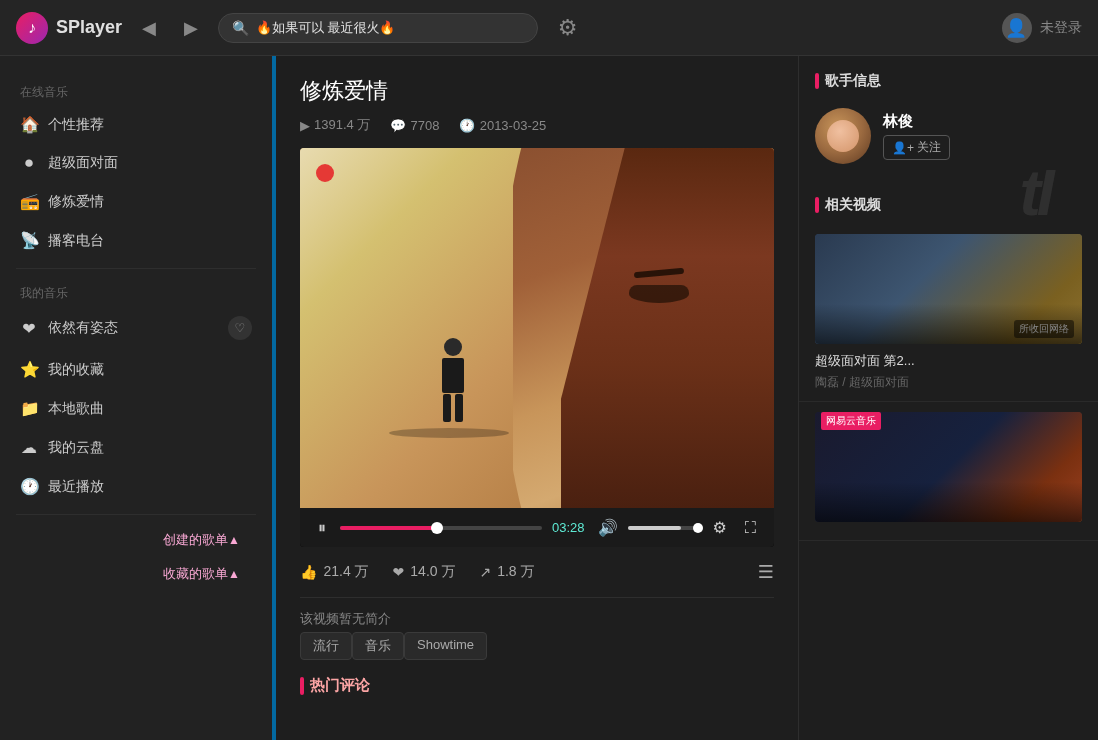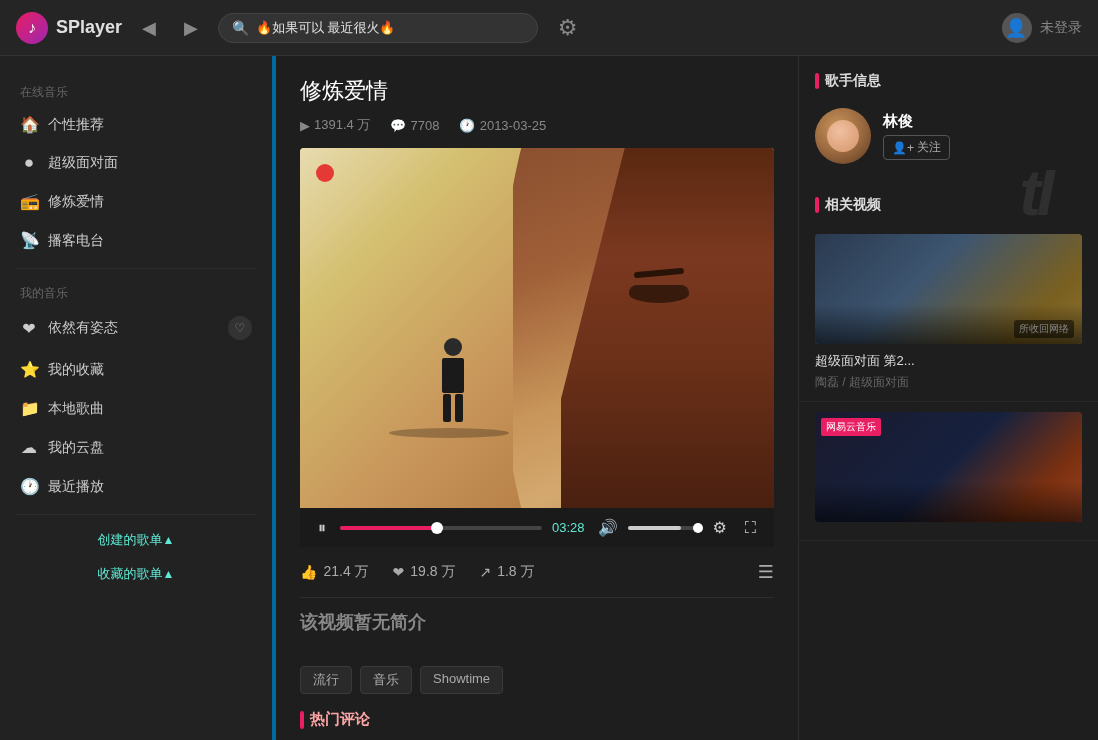--- a/index.html
+++ b/index.html
@@ -138,23 +138,23 @@
       text-align: center;
     }
     .sidebar-divider {
       height: 1px;
       background: #2e2e2e;
       margin: 8px 16px;
     }
     .sidebar-section-header {
       display: flex;
       align-items: center;
-      justify-content: center;
+      justify-content: flex-end;
       padding: 8px 32px;
-      color: #5eead4;
+      color: #f9a8d4;
       font-size: 13px;
       cursor: pointer;
     }
     .sidebar-section-header .arrow { font-size: 12px; }
     .like-icon-badge {
       margin-left: auto;
       background: #333;
       border-radius: 50%;
       width: 24px;
       height: 24px;
@@ -365,30 +365,28 @@
       background: none;
       border: none;
       color: #aaa;
       font-size: 18px;
       cursor: pointer;
     }
 
     
     .description {
       color: #888;
-      font-size: 18px;
-      margin-bottom: 32px;
+      font-size: 13px;
+      margin-bottom: 4px;
       max-width: 680px;
-      font-weight: bold;
     }
 
     
     .tags {
       display: flex;
-      gap: 8px;
       margin-bottom: 16px;
       max-width: 680px;
     }
     .tag {
       background: #2a2a2a;
       border: 1px solid #3a3a3a;
       border-radius: 4px;
       padding: 4px 12px;
       color: #aaa;
       font-size: 13px;
@@ -524,21 +522,21 @@
       color: #ddd;
       line-height: 1.4;
       margin-bottom: 4px;
     }
     .related-video-meta {
       font-size: 12px;
       color: #666;
     }
     .related-badge {
       position: absolute;
-      top: 6px;
+      top: 0;
       left: 6px;
       background: #e91e63;
       color: white;
       font-size: 10px;
       padding: 2px 5px;
       border-radius: 2px;
     }
 
     
     .ti-overlay {
@@ -697,21 +695,21 @@
       </div>
     </div>
 
     <div class="action-bar">
       <button class="action-btn">
         <span>👍</span>
         <span>21.4 万</span>
       </button>
       <button class="action-btn">
         <span>❤</span>
-        <span>19.8 万</span>
+        <span>14.0 万</span>
       </button>
       <button class="action-btn">
         <span>↗</span>
         <span>1.8 万</span>
       </button>
       <button class="action-list-btn">☰</button>
     </div>
 
     <div class="description">该视频暂无简介</div>
 

